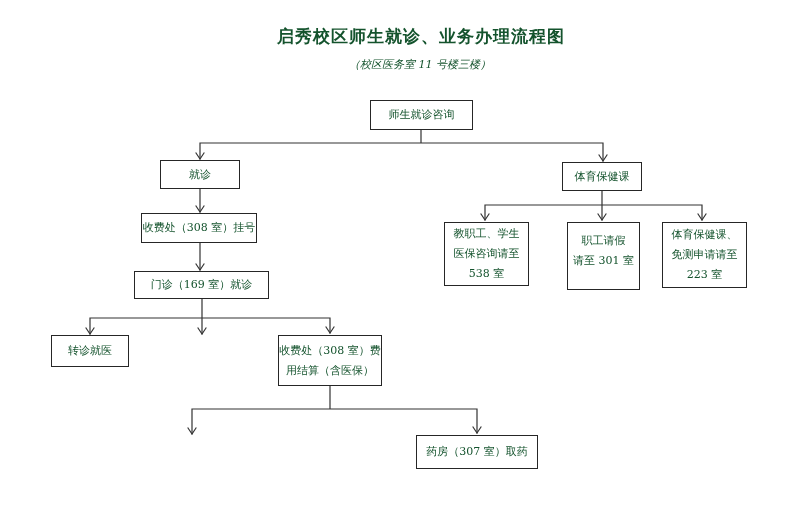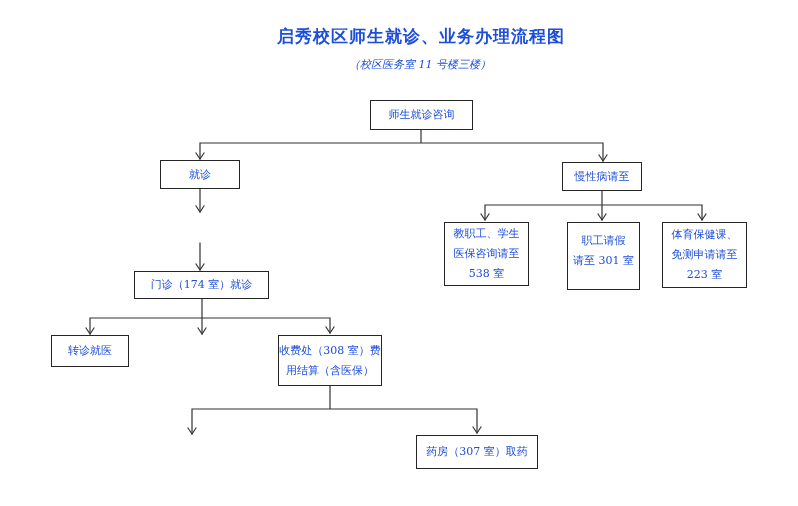--- a/index.html
+++ b/index.html
@@ -2,21 +2,21 @@
 <html><head>
 <meta charset="utf-8">
 <style>
   html,body { margin:0; padding:0; background:#ffffff; }
   .page {
     position:relative;
     width:798px; height:506px;
     background:#ffffff;
     overflow:hidden;
     font-family:"DejaVu Serif","Liberation Serif",serif;
-    color:#1d4ed8;
+    color:#14532d;
   }
   .title {
     position:absolute; top:25px; left:421px;
     transform:translateX(-50%);
     font-size:17px; font-weight:bold;
     white-space:nowrap; letter-spacing:1px;
   }
   .subtitle {
     position:absolute; top:57px; left:420px;
     transform:translateX(-50%);
@@ -76,33 +76,34 @@
         M481 214 L485 220 L489 214
         M598 214 L602 220 L606 214
         M698 214 L702 220 L706 214"></path>
     </g>
   </svg>
 
   <div class="node" style="left:370px;top:100px;width:103px;height:30px">师生就诊咨询</div>
 
   <div class="node" style="left:160px;top:160px;width:80px;height:29px">就诊</div>
 
+  <div class="node" style="left:141px;top:213px;width:116px;height:30px">收费处（308 室）挂号</div>
 
-  <div class="node" style="left:134px;top:271px;width:135px;height:28px">门诊（174 室）就诊</div>
+  <div class="node" style="left:134px;top:271px;width:135px;height:28px">门诊（169 室）就诊</div>
 
   <div class="node" style="left:51px;top:335px;width:78px;height:32px">转诊就医</div>
 
 
   <div class="node" style="left:278px;top:335px;width:104px;height:51px">收费处（308 室）费
 用结算（含医保）</div>
 
 
   <div class="node" style="left:416px;top:435px;width:122px;height:34px">药房（307 室）取药</div>
 
-  <div class="node" style="left:562px;top:162px;width:80px;height:29px">慢性病请至</div>
+  <div class="node" style="left:562px;top:162px;width:80px;height:29px">体育保健课</div>
 
   <div class="node" style="left:444px;top:222px;width:85px;height:64px">教职工、学生
 医保咨询请至
 538 室</div>
 
   <div class="node top-align" style="left:567px;top:222px;width:73px;height:68px">职工请假
 请至 301 室</div>
 
   <div class="node" style="left:662px;top:222px;width:85px;height:66px">体育保健课、
 免测申请请至

